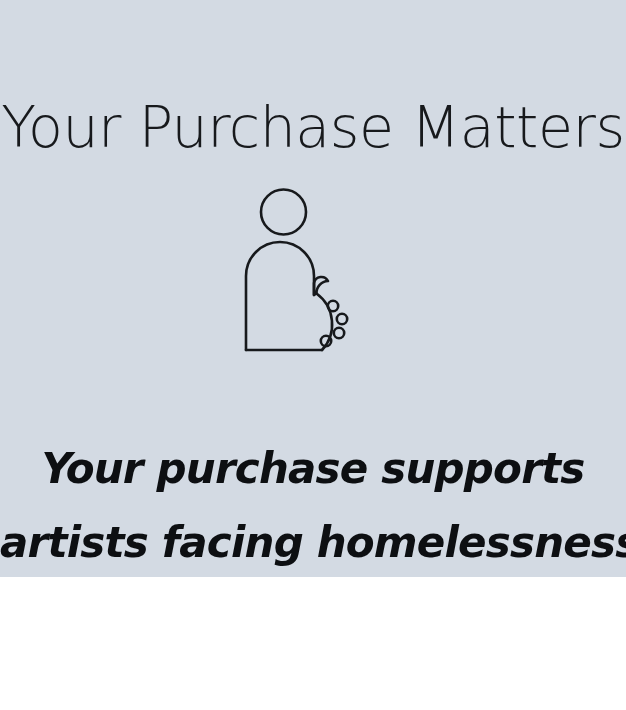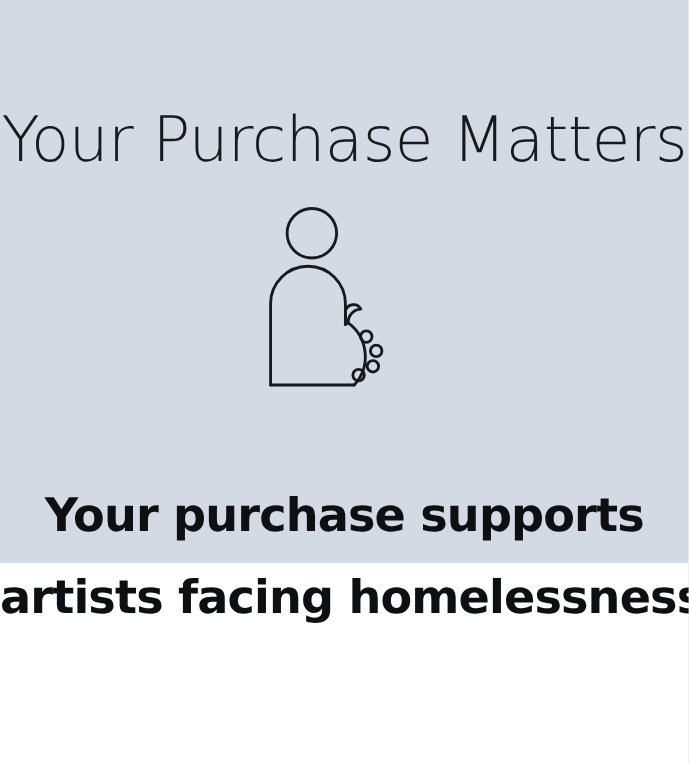--- a/index.html
+++ b/index.html
@@ -8,21 +8,21 @@
   }
   body {
     width: 626px;
     height: 710px;
     overflow: hidden;
     font-family: "Liberation Sans", sans-serif;
   }
   #promo-card {
     position: relative;
     width: 626px;
-    height: 512px;
+    height: 577px;
     background: #d3dae3;
     box-sizing: border-box;
   }
   #heading {
     position: absolute;
     top: 58px;
     left: 0;
     width: 626px;
     text-align: center;
     font-family: "DejaVu Sans", sans-serif;
@@ -88,18 +88,18 @@
         <path d="M78.5 107.5 A38 38 0 0 1 84 164"></path>
 
         <circle cx="95" cy="120" r="5.2"></circle>
         <circle cx="104" cy="133" r="5.2"></circle>
         <circle cx="101" cy="147" r="5.2"></circle>
         <circle cx="88" cy="155" r="5.2"></circle>
       </g>
     </svg>
   </div>
 
-  <div id="body-copy" style="color: rgb(13, 15, 18);">
+  <div id="body-copy" style="color: rgb(13, 15, 18); font-style: italic;">
     <span class="copy-line">Your purchase supports</span>
     <span class="copy-line">artists facing homelessness</span>
   </div>
 
 </div>
 
 </body></html>

